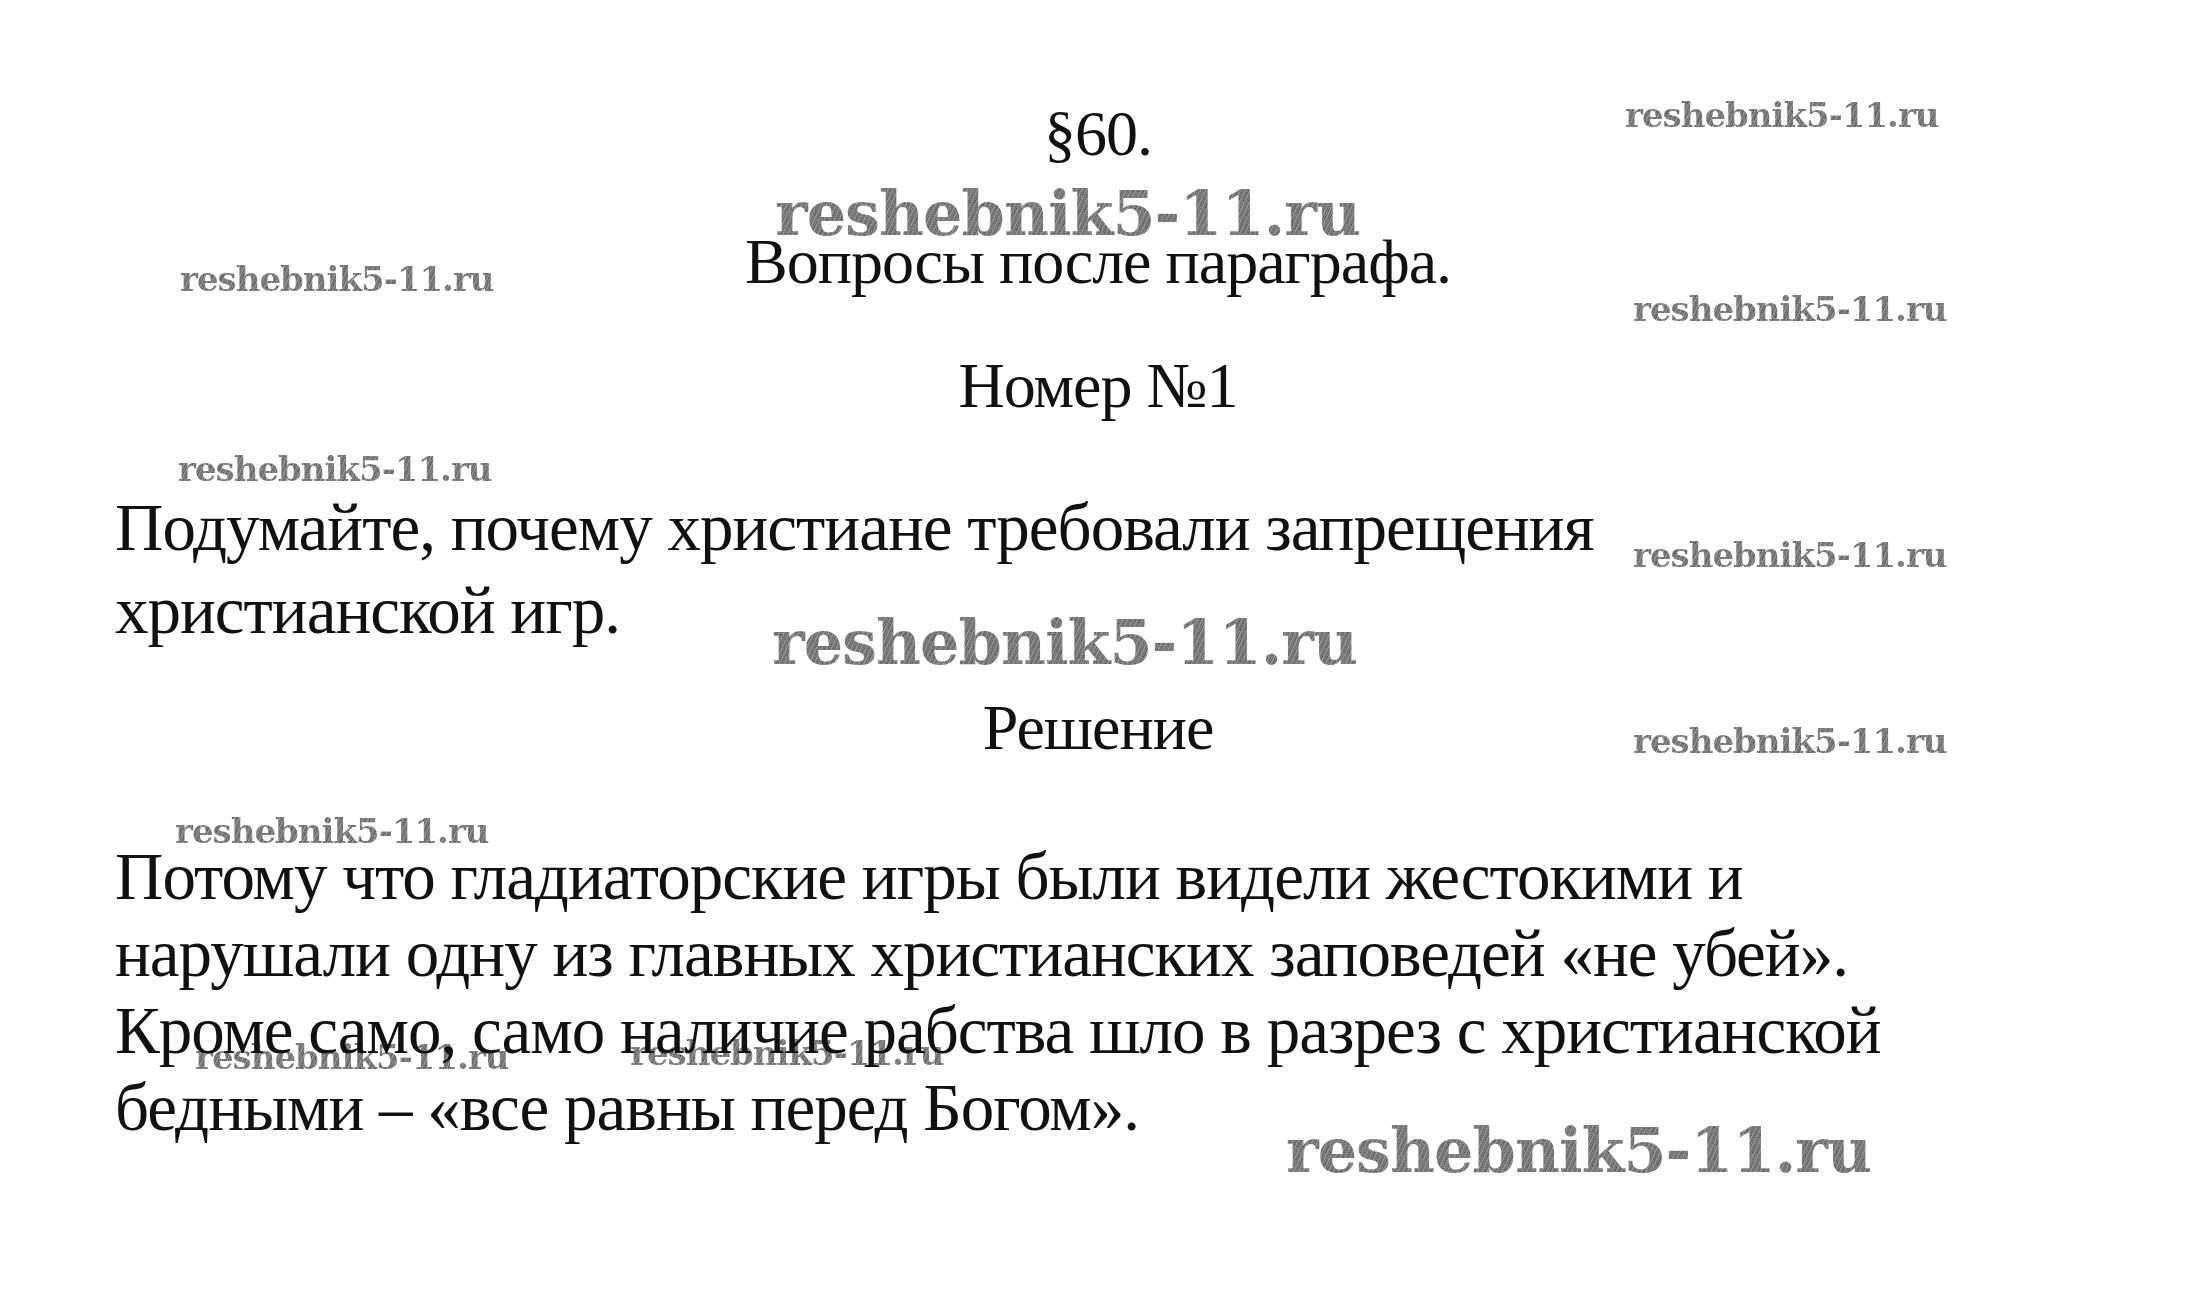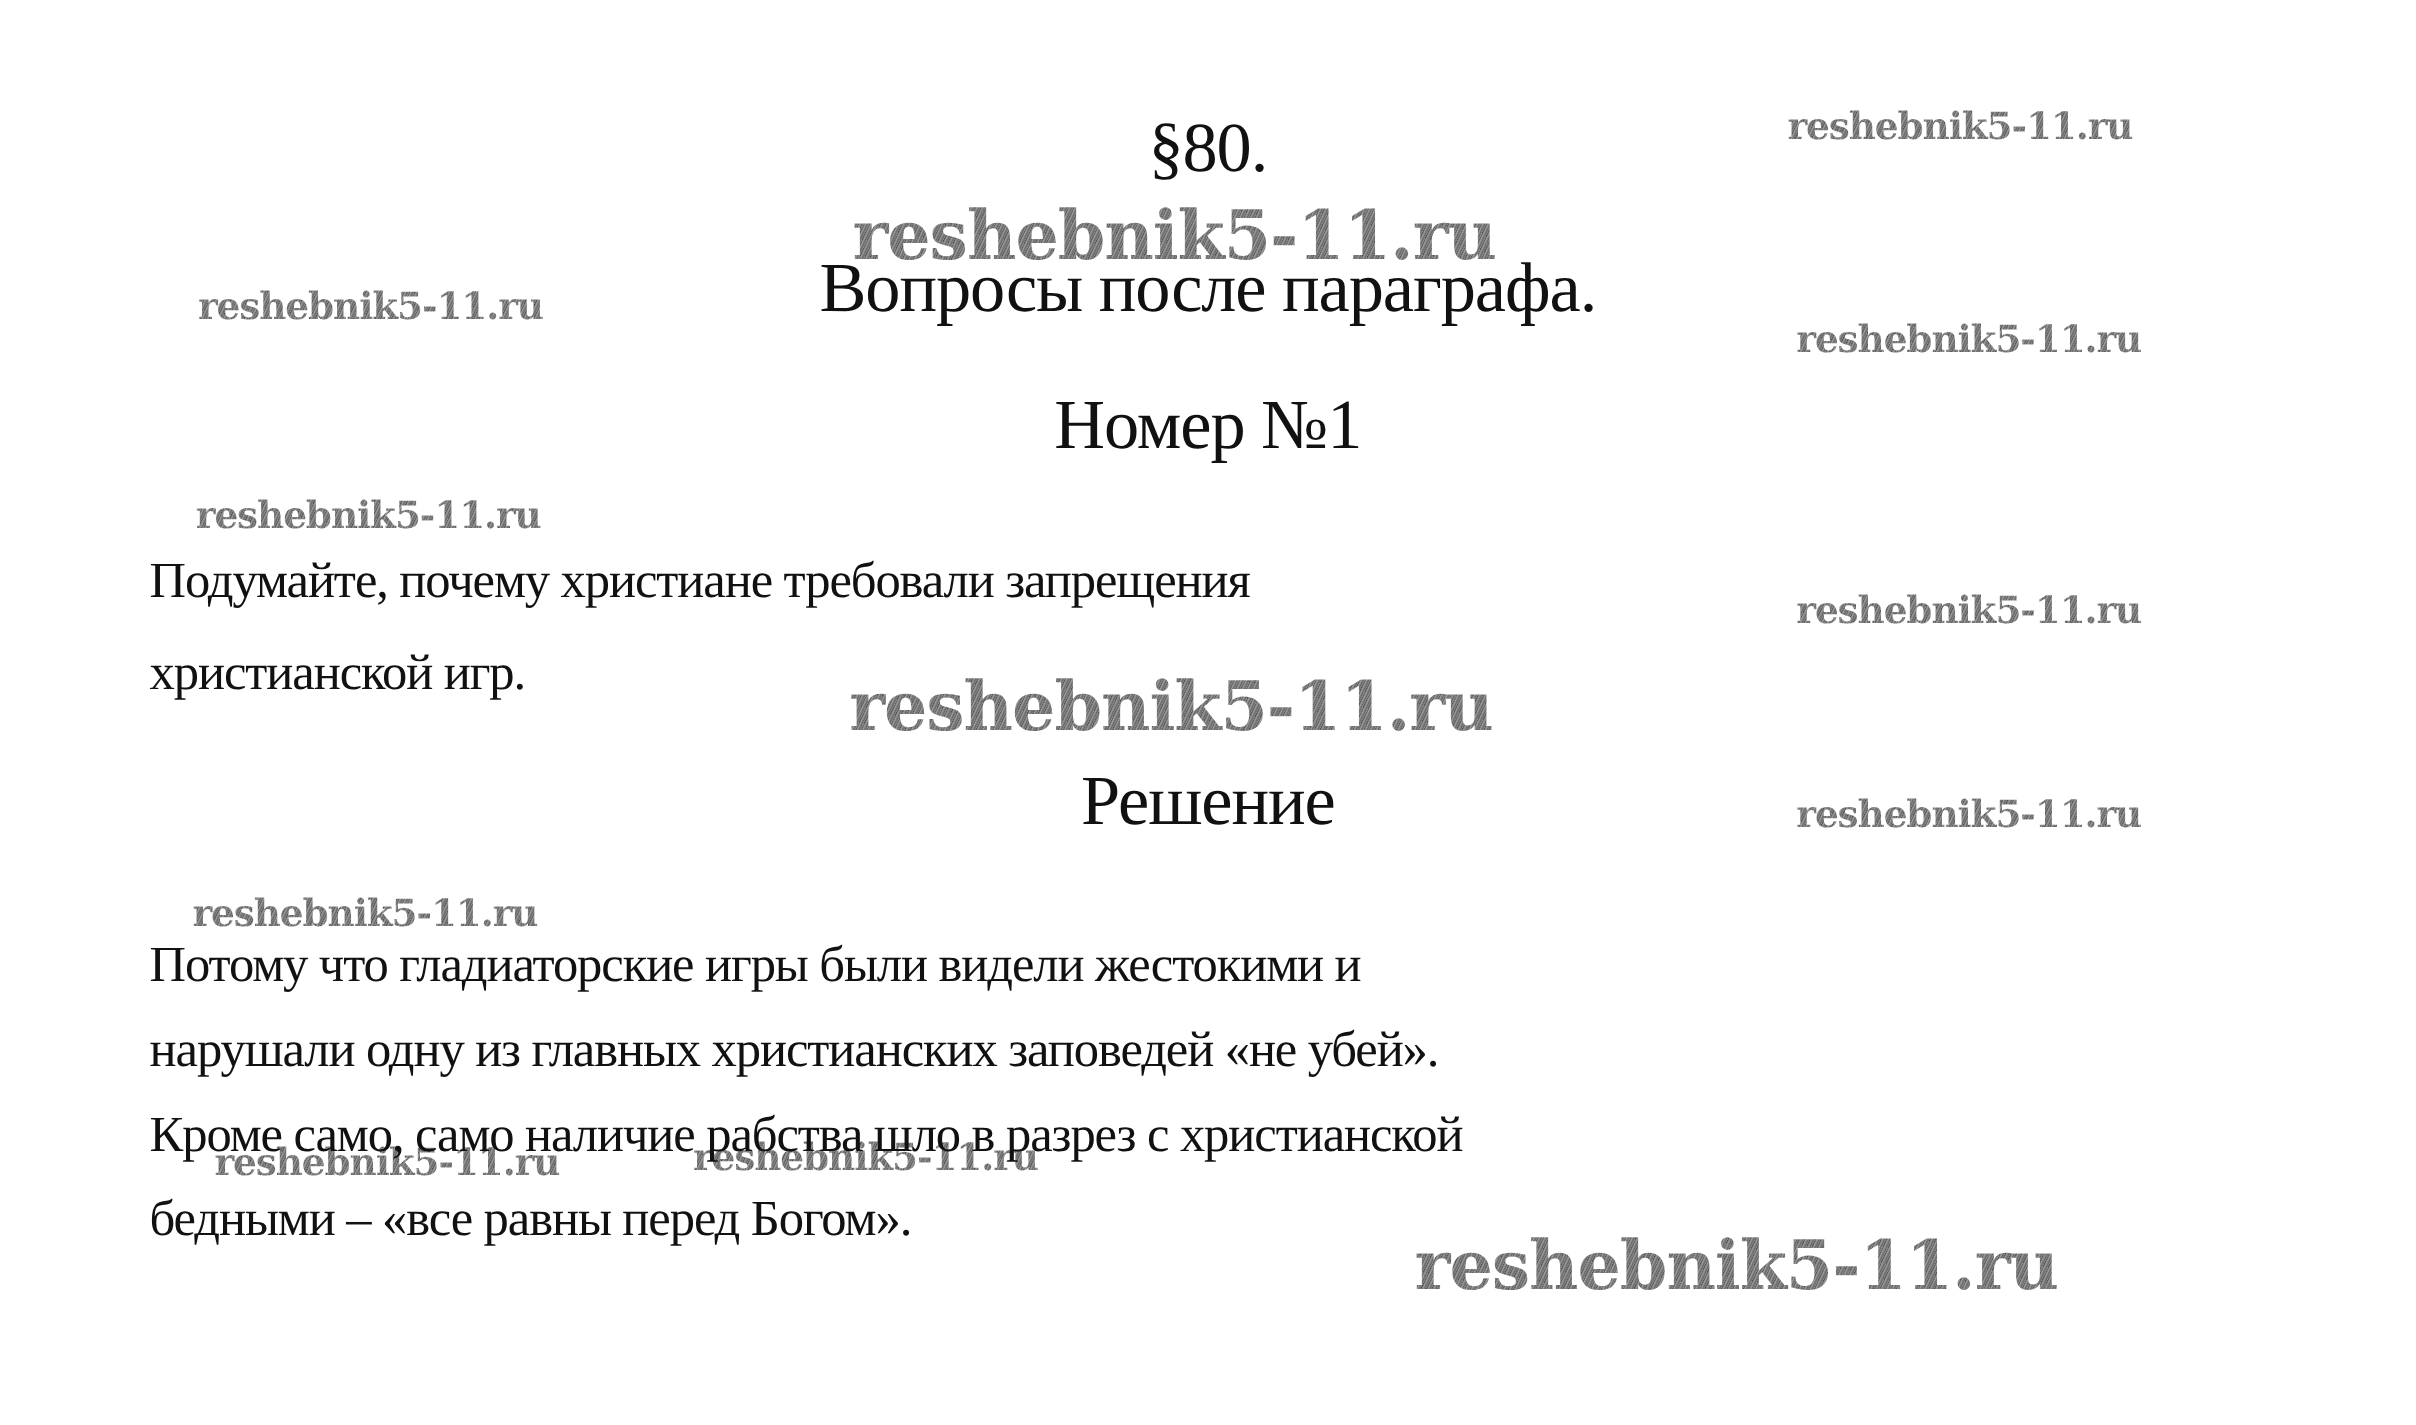--- a/index.html
+++ b/index.html
@@ -29,23 +29,23 @@
     white-space: nowrap;
     letter-spacing: -1px;
   }
   .h-section  { top: 102px; }
   .h-subtitle { top: 230px; }
   .h-number   { top: 354px; }
   .h-solution { top: 696px; }
   
   .para {
     position: absolute;
-    left: 136px;
+    left: 115px;
     margin: 0;
-    font-size: 46px;
+    font-size: 67px;
     letter-spacing: -1px;
   }
   .para-question { top: 486px; line-height: 83px; }
   .para-answer   { top: 838px; line-height: 77px; }
   .para .t-line { white-space: nowrap; }
   
   .wm {
     position: absolute;
     font-family: "DejaVu Serif", "Liberation Serif", serif;
     font-weight: bold;
@@ -82,21 +82,21 @@
       <div class="wm wm-small" style="left: 178px; top: 452px;">reshebnik5-11.ru</div>
       <div class="wm wm-small" style="left: 1633px; top: 538px;">reshebnik5-11.ru</div>
       <div class="wm wm-big" style="left: 772px; top: 612px;">reshebnik5-11.ru</div>
       <div class="wm wm-small" style="left: 1633px; top: 724px;">reshebnik5-11.ru</div>
       <div class="wm wm-small" style="left: 175px; top: 814px;">reshebnik5-11.ru</div>
       <div class="wm wm-small" style="left: 630px; top: 1036px;">reshebnik5-11.ru</div>
       <div class="wm wm-small" style="left: 195px; top: 1040px;">reshebnik5-11.ru</div>
       <div class="wm wm-big" style="left: 1286px; top: 1120px;">reshebnik5-11.ru</div>
     </div>
 
-  <div class="h h-section">§80.</div>
+  <div class="h h-section">§60.</div>
 
   <div class="h h-subtitle">Вопросы после параграфа.</div>
 
   <div class="h h-number">Номер №1</div>
 
   <div class="para para-question">
       <div class="t-line">Подумайте, почему христиане требовали запрещения</div>
       <div class="t-line">христианской игр.</div>
     </div>
 

